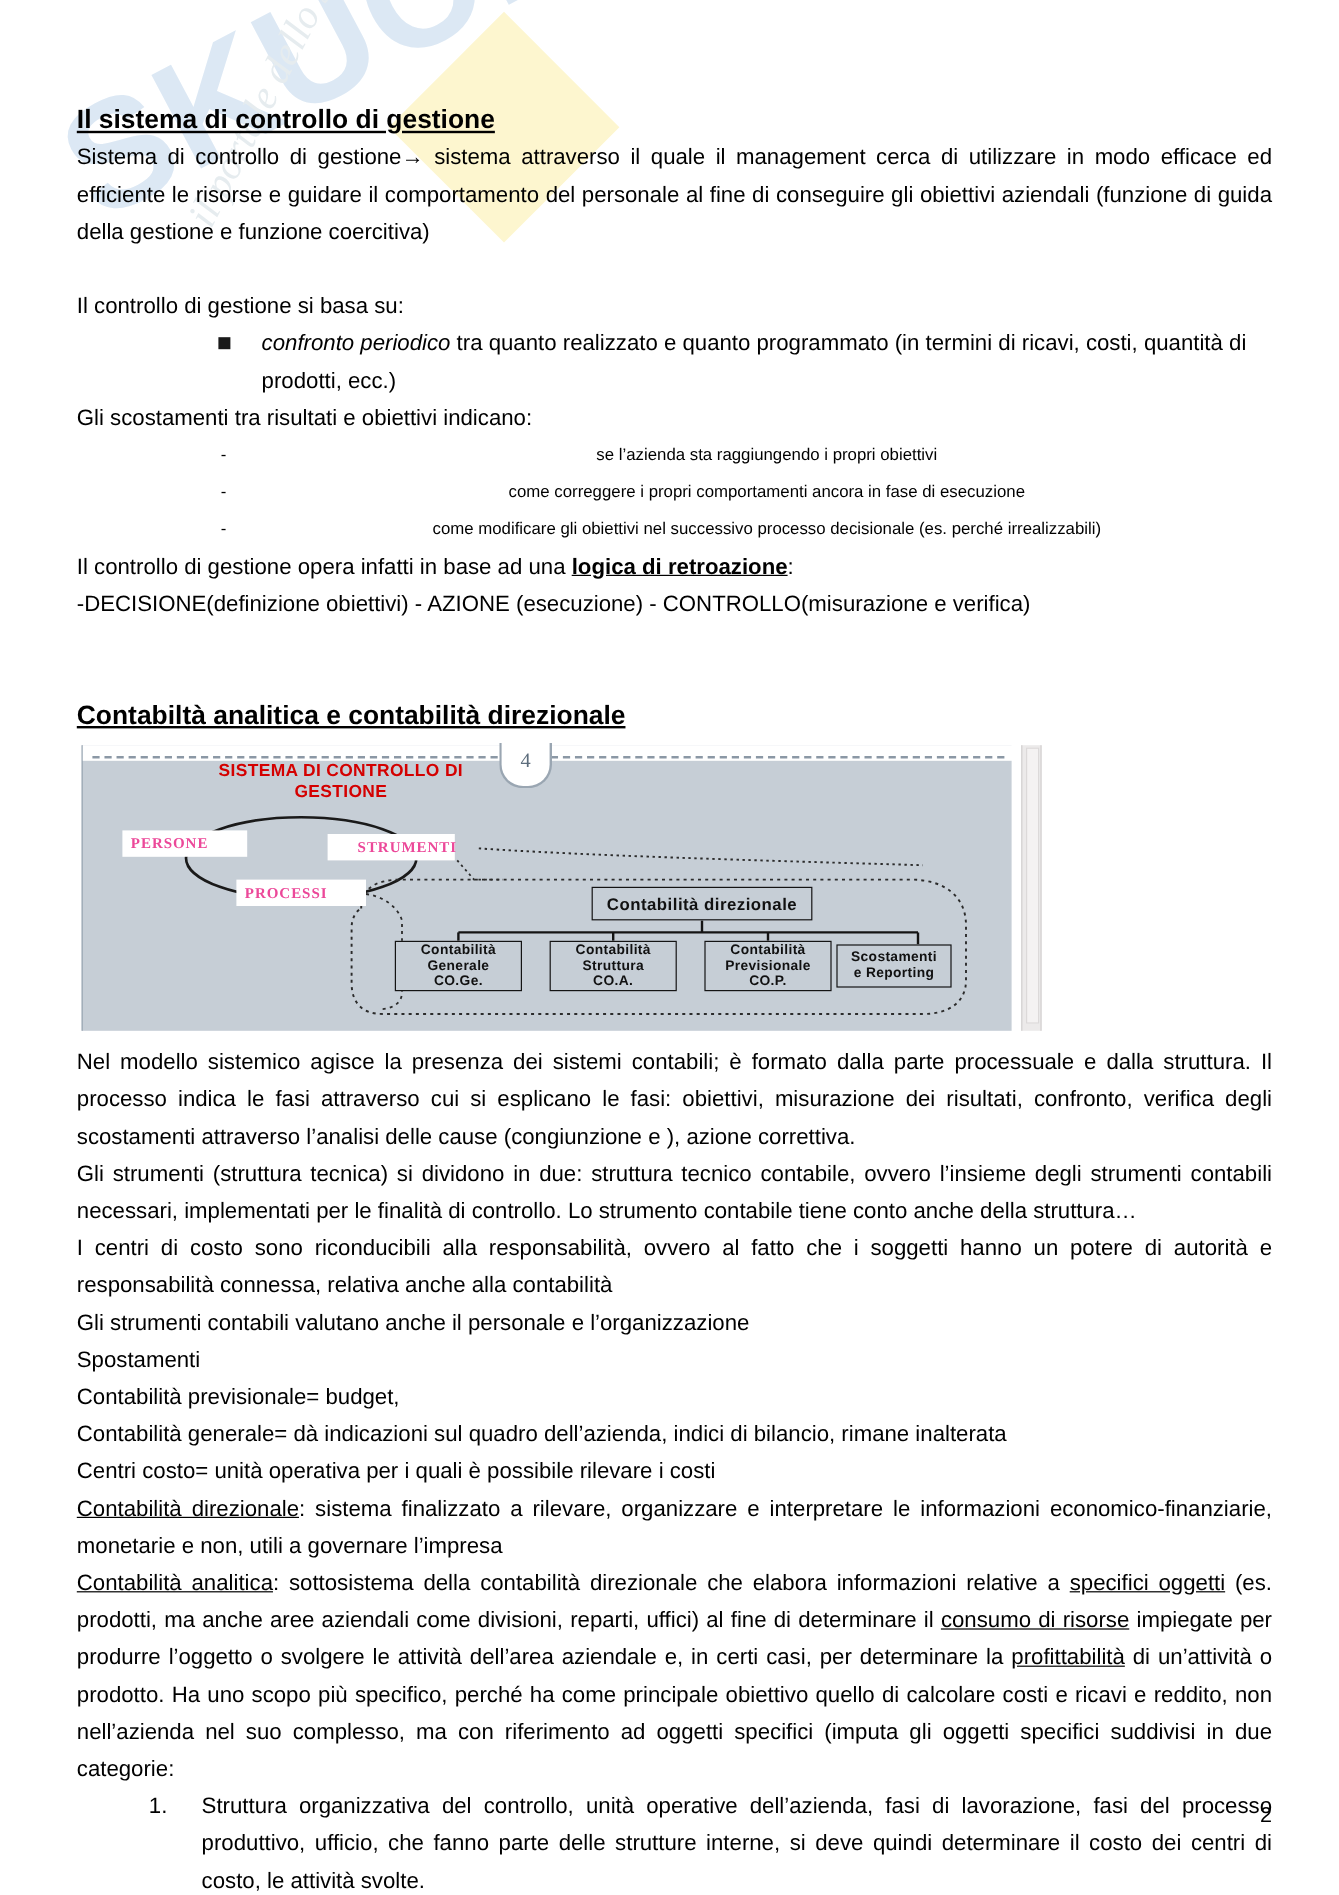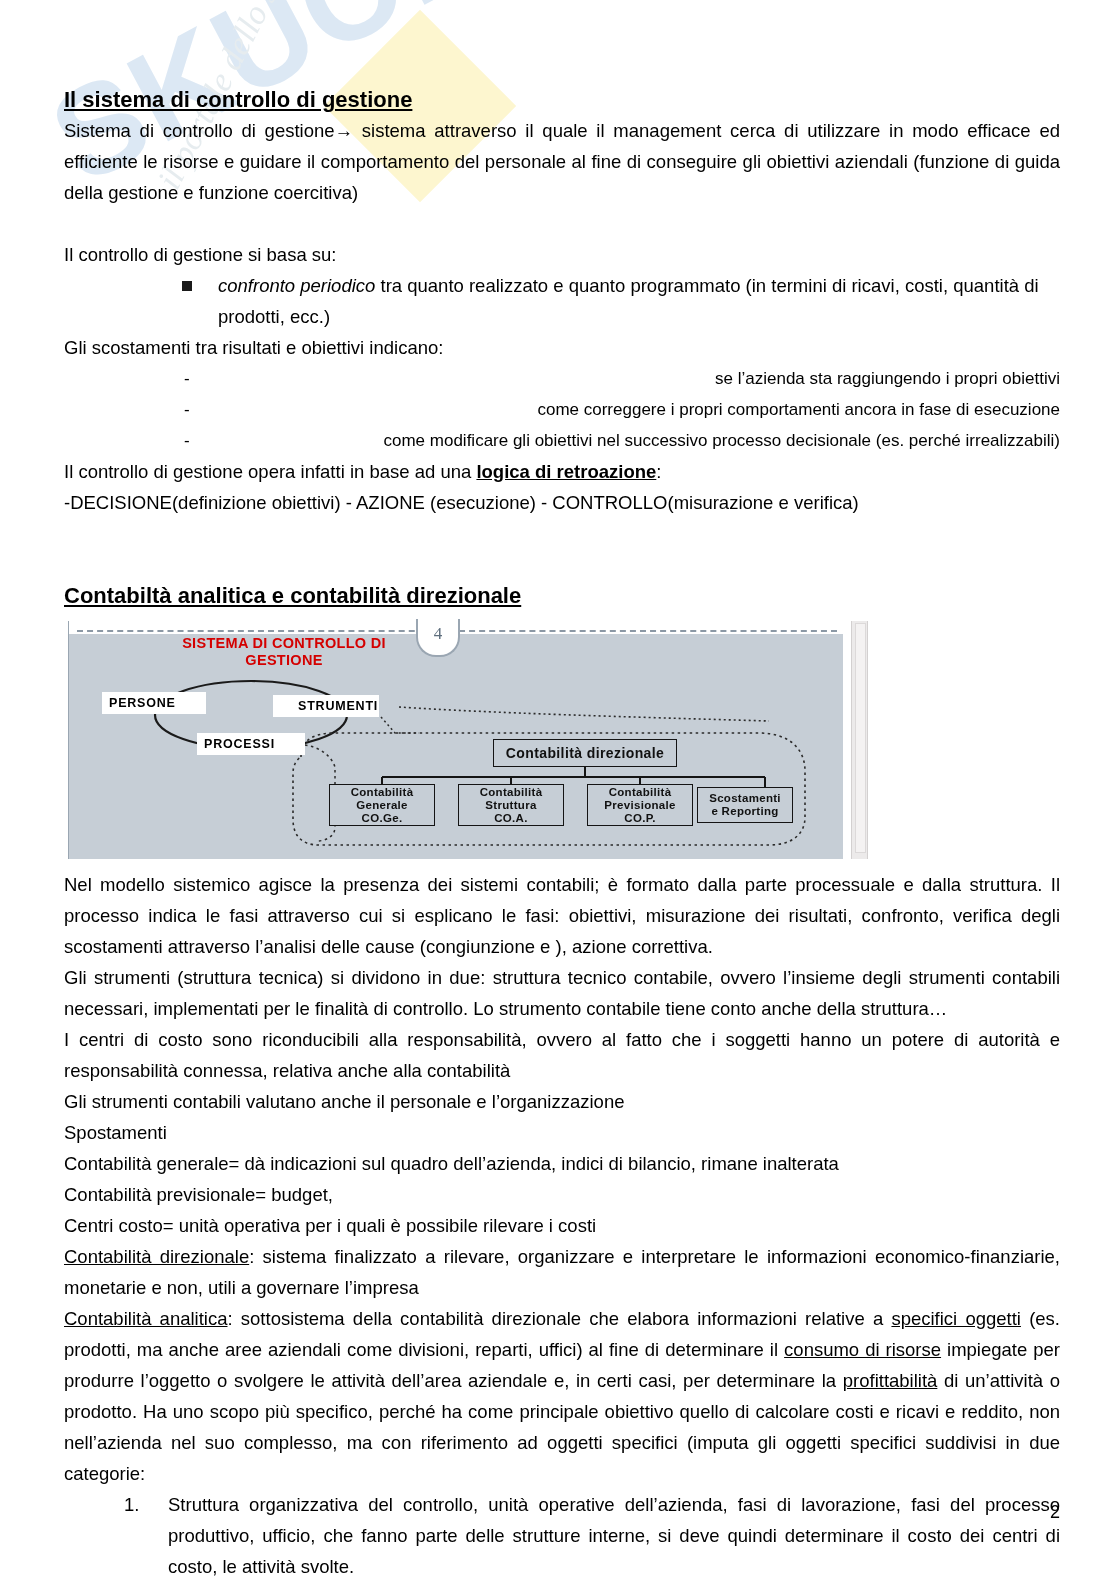--- a/index.html
+++ b/index.html
@@ -102,25 +102,25 @@
     width: 10px; height: 10px;
     background: #1a1a1a;
   }
 
   ul.dash {
     list-style: none;
     margin: 0;
     padding: 0 0 0 118px;
   }
   ul.dash > li {
-    font-size: 17px;
+    font-size: 14px;
     line-height: 31px;
     position: relative;
     padding-left: 36px;
-    text-align: right;
+    text-align: center;
   }
   ul.dash > li::before {
     content: "-";
     position: absolute;
     left: 2px;
     top: 0;
   }
 
   ol.num {
     list-style: none;
@@ -217,28 +217,29 @@
     text-align: center;
     color: #d40000;
     font-weight: bold;
     font-size: 14.5px;
     line-height: 17px;
     letter-spacing: 0.3px;
   }
   .node {
     position: absolute;
     background: #ffffff;
-    color: #000000;
+    color: #ec4899;
     font-weight: bold;
     font-size: 12.5px;
     letter-spacing: 0.8px;
     display: flex;
     align-items: center;
     justify-content: center;
     box-sizing: border-box;
+    font-family: Liberation Serif, serif;
   }
   .node-persone { left: 33px; top: 71px; width: 104px; height: 22px; justify-content: flex-start; padding-left: 7px; }
   .node-strumenti { left: 204px; top: 74px; width: 106px; height: 22px; justify-content: flex-start; padding-left: 25px; }
   .node-processi { left: 128px; top: 112px; width: 108px; height: 22px; justify-content: flex-start; padding-left: 7px; }
 
   .boxed {
     position: absolute;
     background: #c6ced6;
     border: 1.6px solid #141414;
     color: #111111;
@@ -384,22 +385,22 @@
       </div>
     </div>
 
     <div class="small-gap"></div>
 
     <p class="p">Nel modello sistemico agisce la presenza dei sistemi contabili; è formato dalla parte processuale e dalla struttura. Il processo indica le fasi attraverso cui si esplicano le fasi: obiettivi, misurazione dei risultati, confronto, verifica degli scostamenti attraverso l’analisi delle cause (congiunzione e   ), azione correttiva.</p>
     <p class="p">Gli strumenti (struttura tecnica) si dividono in due: struttura tecnico contabile, ovvero l’insieme degli strumenti contabili necessari, implementati per le finalità di controllo. Lo strumento contabile tiene conto anche della struttura…</p>
     <p class="p">I centri di costo sono riconducibili alla responsabilità, ovvero al fatto che i soggetti hanno un potere di autorità e responsabilità connessa, relativa anche alla contabilità</p>
     <p class="p p-left">Gli strumenti contabili valutano anche il personale e l’organizzazione</p>
     <p class="p p-left">Spostamenti</p>
+    <p class="p p-left">Contabilità previsionale= budget,</p>
     <p class="p p-left">Contabilità generale= dà indicazioni sul quadro dell’azienda, indici di bilancio, rimane inalterata</p>
-    <p class="p p-left">Contabilità previsionale= budget,</p>
     <p class="p p-left">Centri costo= unità operativa per i quali è possibile rilevare i costi</p>
 
     <p class="p"><span class="u">Contabilità direzionale</span><span>: sistema finalizzato a rilevare, organizzare e interpretare le informazioni economico-finanziarie, monetarie e non, utili a governare l’impresa</span></p>
 
     <p class="p"><span class="u">Contabilità analitica</span><span>: sottosistema della contabilità direzionale che elabora informazioni relative a </span><span class="u">specifici oggetti</span><span> (es. prodotti, ma anche aree aziendali come divisioni, reparti, uffici) al fine di determinare il </span><span class="u">consumo di risorse</span><span> impiegate per produrre l’oggetto o svolgere le attività dell’area aziendale e, in certi casi, per determinare la </span><span class="u">profittabilità</span><span> di un’attività o prodotto. Ha uno scopo più specifico, perché ha come principale obiettivo quello di calcolare costi e ricavi e reddito, non nell’azienda nel suo complesso, ma con riferimento ad oggetti specifici (imputa gli oggetti specifici suddivisi in due categorie:</span></p>
 
     <ol class="num">
       <li>Struttura organizzativa del controllo, unità operative dell’azienda, fasi di lavorazione, fasi del processo produttivo, ufficio, che fanno parte delle strutture interne, si deve quindi determinare il costo dei centri di costo, le attività svolte.</li>
 
     </ol>

